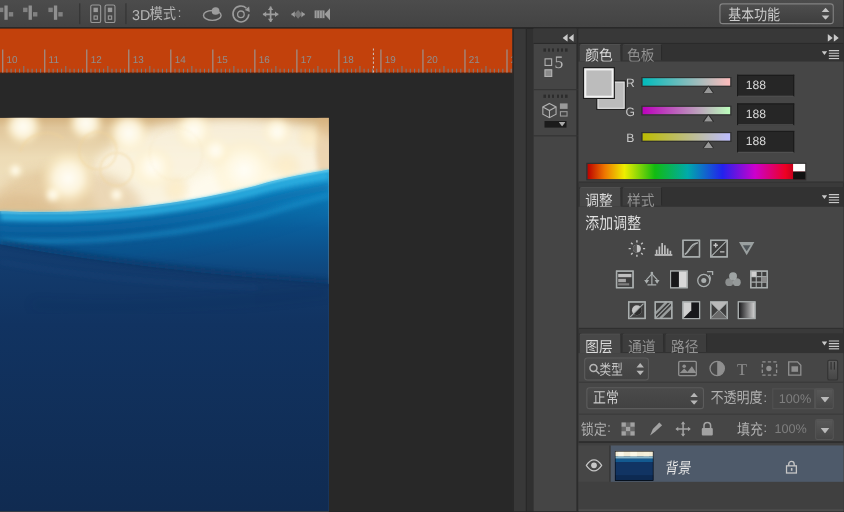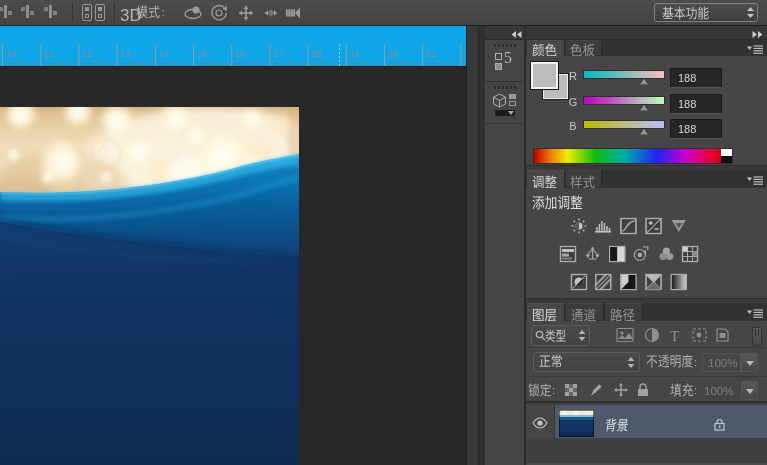--- a/index.html
+++ b/index.html
@@ -63,21 +63,21 @@
 <div class="abs" style="left:72px;top:3px;width:1px;height:19px;background:#333"></div>
 <div class="abs" style="left:82px;top:4px;width:10px;height:17px;border:1px solid #999;border-radius:2px">
       <div class="abs" style="left:2px;top:2px;width:4px;height:4px;background:#999"></div>
       <div class="abs" style="left:2px;top:9px;width:4px;height:4px;border:1px solid #999"></div>
     </div>
 <div class="abs" style="left:95px;top:4px;width:10px;height:17px;border:1px solid #999;border-radius:2px">
       <div class="abs" style="left:2px;top:2px;width:4px;height:4px;background:#999"></div>
       <div class="abs" style="left:2px;top:9px;width:4px;height:4px;border:1px solid #999"></div>
     </div>
 <div class="abs" style="left:114px;top:3px;width:1px;height:19px;background:#333"></div>
-<span class="abs" style="left:120px;top:6px;font-size:17px;color:#b5b5b5">3D</span>
+<span class="abs" style="left:120px;top:6px;font-size:13px;color:#b5b5b5">3D</span>
 <svg style="position:absolute;left:136px;top:5px;overflow:visible" width="24" height="14" viewBox="0 0 2000 1000" preserveAspectRatio="none" fill="#b5b5b5">
       <use href="#u6A21" x="0"></use>
       <use href="#u5F0F" x="1000"></use>
     </svg>
 <span class="abs" style="left:161.5px;top:6px;font-size:11.5px;color:#b5b5b5">:</span>
 <svg class="abs" style="left:183px;top:4px" width="120" height="18" viewBox="0 0 120 18" fill="none" stroke="#9c9c9c">
 <ellipse cx="10" cy="10" rx="8" ry="4.5" stroke-width="1.3"></ellipse>
       <circle cx="13" cy="6" r="3.5" fill="#9c9c9c" stroke="none"></circle>
 <path d="M41 3.5A7.2 7.2 0 1 0 43.2 9" stroke-width="1.4"></path>
       <path d="M43.5 2l0.5 5-4.5-2z" fill="#9c9c9c" stroke="none"></path>
@@ -102,21 +102,21 @@
 <svg style="position:absolute;left:661.5px;top:6px;overflow:visible" width="47.2" height="14" viewBox="0 0 4000 1000" preserveAspectRatio="none" fill="#cfcfcf">
       <use href="#u57FA" x="0"></use>
       <use href="#u672C" x="1000"></use>
       <use href="#u529F" x="2000"></use>
       <use href="#u80FD" x="3000"></use>
     </svg>
 <svg class="abs" style="left:746px;top:7px" width="9" height="11" viewBox="0 0 9 11" fill="#c3c3c3">
       <path d="M4.5 0L8 4H1zM4.5 11L8 7H1z"></path>
     </svg>
 </div>
-<div class="abs" style="left:0;top:26px;width:466px;height:41px;background:#0ea5e9;border-bottom:1px solid #1d1d1d">
+<div class="abs" style="left:0;top:26px;width:466px;height:41px;background:#c2410c;border-bottom:1px solid #1d1d1d">
 <svg width="466" height="41" style="position:absolute" font-family="Liberation Sans">
       <rect x="2.0" y="19" width="1" height="21" fill="#9a9a9a"></rect>
       <text x="6.0" y="31" font-size="9" fill="#8f8f8f">10</text>
       <rect x="5.8" y="36.5" width="1" height="3.5" fill="#7a7a7a"></rect>
       <rect x="9.6" y="36.5" width="1" height="3.5" fill="#7a7a7a"></rect>
       <rect x="13.5" y="36.5" width="1" height="3.5" fill="#7a7a7a"></rect>
       <rect x="17.3" y="36.5" width="1" height="3.5" fill="#7a7a7a"></rect>
       <rect x="21.1" y="34.0" width="1" height="6" fill="#7a7a7a"></rect>
       <rect x="24.9" y="36.5" width="1" height="3.5" fill="#7a7a7a"></rect>
       <rect x="28.7" y="36.5" width="1" height="3.5" fill="#7a7a7a"></rect>

